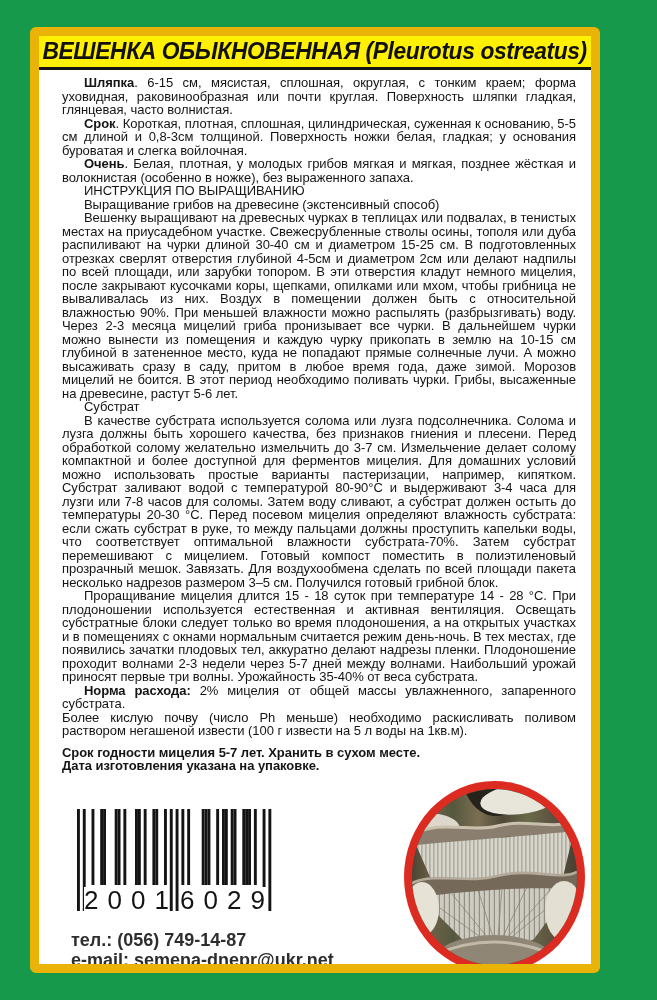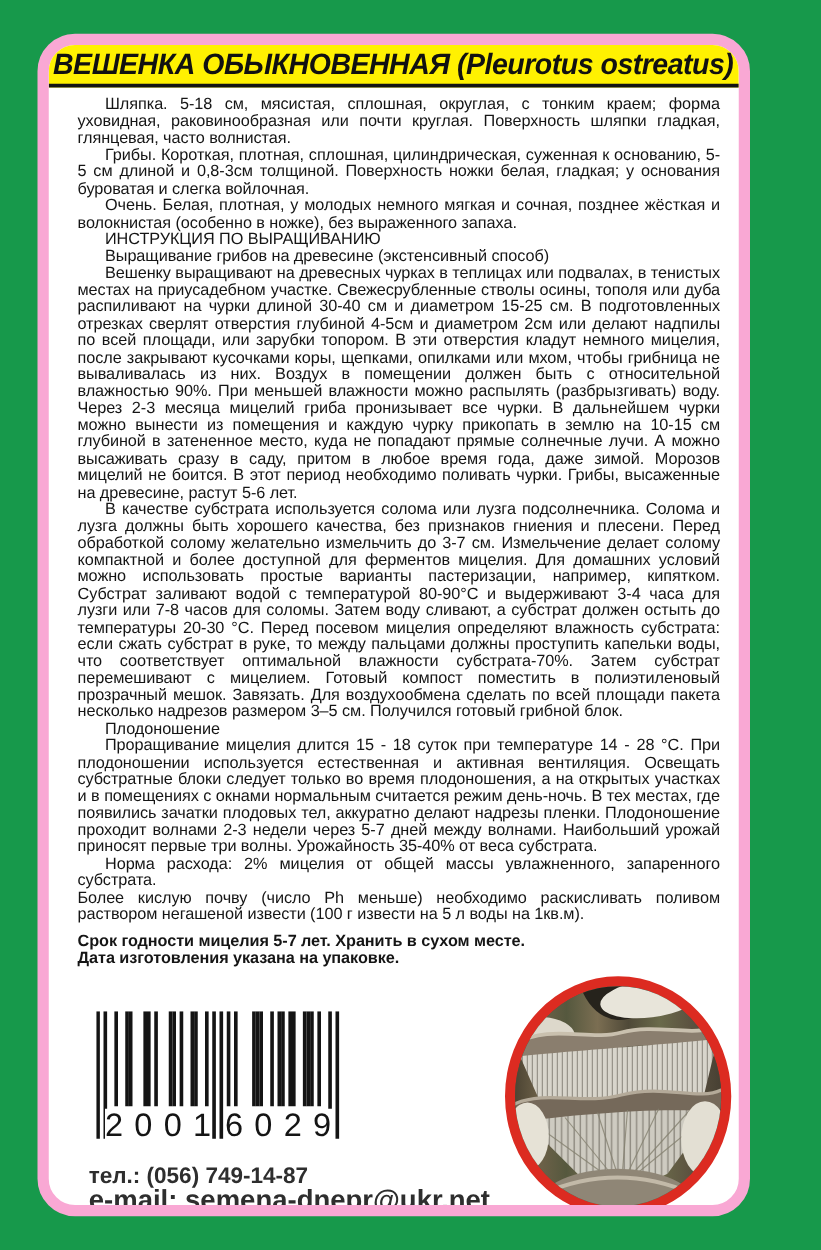--- a/index.html
+++ b/index.html
@@ -7,22 +7,22 @@
     width:657px;height:1000px;
     background:#17994B;
     font-family:"Liberation Sans",sans-serif;
     position:relative;
     -webkit-font-smoothing:antialiased;
   }
   .card{
     position:absolute;left:30px;top:27px;
     width:552px;height:928px;
     background:#ffffff;
-    border:9px solid #f9a8d4;
-    border-radius:30px;
+    border:9px solid #eab308;
+    border-radius:6px;
     overflow:hidden;
   }
   .header{
     height:31px;
     background:#FFF101;
     border-bottom:3px solid #141414;
     display:flex;align-items:center;justify-content:center;
   }
   .title{
     font-weight:bold;font-style:italic;
@@ -35,21 +35,21 @@
     padding:6px 15px 0 23px;
     color:#151515;
     font-size:13px;
     line-height:13.5px;
     text-align:justify;
     letter-spacing:-0.05px;
   }
   .content p{margin:0;}
   .ind{text-indent:22px;}
   .hd{font-weight:normal;}
-  .lead{font-weight:normal;}
+  .lead{font-weight:bold;}
   .gap{margin-top:9px !important;}
   .gap2{margin-top:8px !important;}
   .bold-line{font-weight:bold;}
   
   .barcode{
     position:absolute;left:38px;top:773px;
     width:198px;height:128px;
   }
   .bc-digits{
     position:absolute;left:0;top:78px;width:198px;height:26px;
@@ -73,43 +73,43 @@
   }
   .photo svg{display:block;}
   
   .contacts{
     position:absolute;left:32px;top:882px;
     color:#2e2e2e;font-weight:bold;
     white-space:nowrap;
     margin-top:12px;
   }
   .c-line1{font-size:18px;line-height:20px;}
-  .c-line2{font-size:22px;line-height:20px;}
+  .c-line2{font-size:18px;line-height:20px;}
   .c-line3{font-size:15.5px;line-height:19px;color:#222;}
 </style>
 </head>
 <body>
 
 <div class="card">
 
   <div class="header">
     <span class="title">ВЕШЕНКА ОБЫКНОВЕННАЯ (Pleurotus ostreatus)</span>
   </div>
 
   <div class="content">
-    <p class="ind"><span class="lead">Шляпка</span><span>. 5-18 см, мясистая, сплошная, округлая, с тонким краем; форма уховидная, раковинообразная или почти круглая. Поверхность шляпки гладкая, глянцевая, часто волнистая.</span></p>
-    <p class="ind"><span class="lead">Грибы</span><span>. Короткая, плотная, сплошная, цилиндрическая, суженная к основанию, 5-5 см длиной и 0,8-3см толщиной. Поверхность ножки белая, гладкая; у основания буроватая и слегка войлочная.</span></p>
-    <p class="ind"><span class="lead">Очень</span><span>. Белая, плотная, у молодых немного мягкая и сочная, позднее жёсткая и волокнистая (особенно в ножке), без выраженного запаха.</span></p>
+    <p class="ind"><span class="lead">Шляпка</span><span>. 6-15 см, мясистая, сплошная, округлая, с тонким краем; форма уховидная, раковинообразная или почти круглая. Поверхность шляпки гладкая, глянцевая, часто волнистая.</span></p>
+    <p class="ind"><span class="lead">Срок</span><span>. Короткая, плотная, сплошная, цилиндрическая, суженная к основанию, 5-5 см длиной и 0,8-3см толщиной. Поверхность ножки белая, гладкая; у основания буроватая и слегка войлочная.</span></p>
+    <p class="ind"><span class="lead">Очень</span><span>. Белая, плотная, у молодых грибов мягкая и мягкая, позднее жёсткая и волокнистая (особенно в ножке), без выраженного запаха.</span></p>
 
     <p class="ind hd">ИНСТРУКЦИЯ ПО ВЫРАЩИВАНИЮ</p>
     <p class="ind hd">Выращивание грибов на древесине (экстенсивный способ)</p>
     <p class="ind">Вешенку выращивают на древесных чурках в теплицах или подвалах, в тенистых местах на приусадебном участке. Свежесрубленные стволы осины, тополя или дуба распиливают на чурки длиной 30-40 см и диаметром 15-25 см. В подготовленных отрезках сверлят отверстия глубиной 4-5см и диаметром 2см или делают надпилы по всей площади, или зарубки топором. В эти отверстия кладут немного мицелия, после закрывают кусочками коры, щепками, опилками или мхом, чтобы грибница не вываливалась из них. Воздух в помещении должен быть с относительной влажностью 90%. При меньшей влажности можно распылять (разбрызгивать) воду. Через 2-3 месяца мицелий гриба пронизывает все чурки. В дальнейшем чурки можно вынести из помещения и каждую чурку прикопать в землю на 10-15 см глубиной в затененное место, куда не попадают прямые солнечные лучи. А можно высаживать сразу в саду, притом в любое время года, даже зимой. Морозов мицелий не боится. В этот период необходимо поливать чурки. Грибы, высаженные на древесине, растут 5-6  лет.</p>
 
+    <p class="ind hd">Субстрат</p>
     <p class="ind">В качестве субстрата используется солома или лузга подсолнечника. Солома и лузга должны быть хорошего качества, без признаков гниения и плесени. Перед обработкой солому желательно измельчить до 3-7 см. Измельчение делает солому компактной и более доступной для ферментов мицелия. Для домашних условий можно использовать простые варианты пастеризации, например, кипятком. Субстрат заливают водой с температурой 80-90°С и выдерживают 3-4 часа для лузги или 7-8 часов для соломы. Затем воду сливают, а субстрат должен остыть до температуры 20-30 °С. Перед посевом мицелия определяют влажность субстрата: если сжать субстрат в руке, то между пальцами должны проступить капельки воды, что соответствует оптимальной влажности субстрата-70%. Затем субстрат перемешивают с мицелием. Готовый компост поместить в полиэтиленовый прозрачный мешок. Завязать. Для воздухообмена сделать по всей площади пакета несколько надрезов размером 3–5 см. Получился готовый грибной блок.</p>
-    <p class="ind hd">Плодоношение</p>
     <p class="ind">Проращивание мицелия длится 15 - 18 суток при температуре 14 - 28 °С. При плодоношении используется естественная и активная вентиляция. Освещать субстратные блоки следует только во время плодоношения, а на открытых участках и в помещениях с окнами нормальным считается режим день-ночь. В тех местах, где появились зачатки плодовых тел, аккуратно делают надрезы пленки. Плодоношение проходит волнами 2-3 недели через 5-7 дней между волнами. Наибольший урожай приносят первые три волны. Урожайность 35-40% от веса субстрата.</p>
     <p class="ind"><span class="lead">Норма расхода:</span><span> 2% мицелия от общей массы увлажненного, запаренного субстрата.</span></p>
 
     <p>Более кислую почву (число Ph меньше) необходимо раскисливать поливом раствором негашеной извести (100 г извести на 5 л воды  на 1кв.м).</p>
 
     <p class="gap2 bold-line">Срок годности мицелия 5-7 лет. Хранить в сухом месте.</p>
     <p class="bold-line">Дата изготовления указана на упаковке.</p>
   </div>
 
   <div class="barcode">

